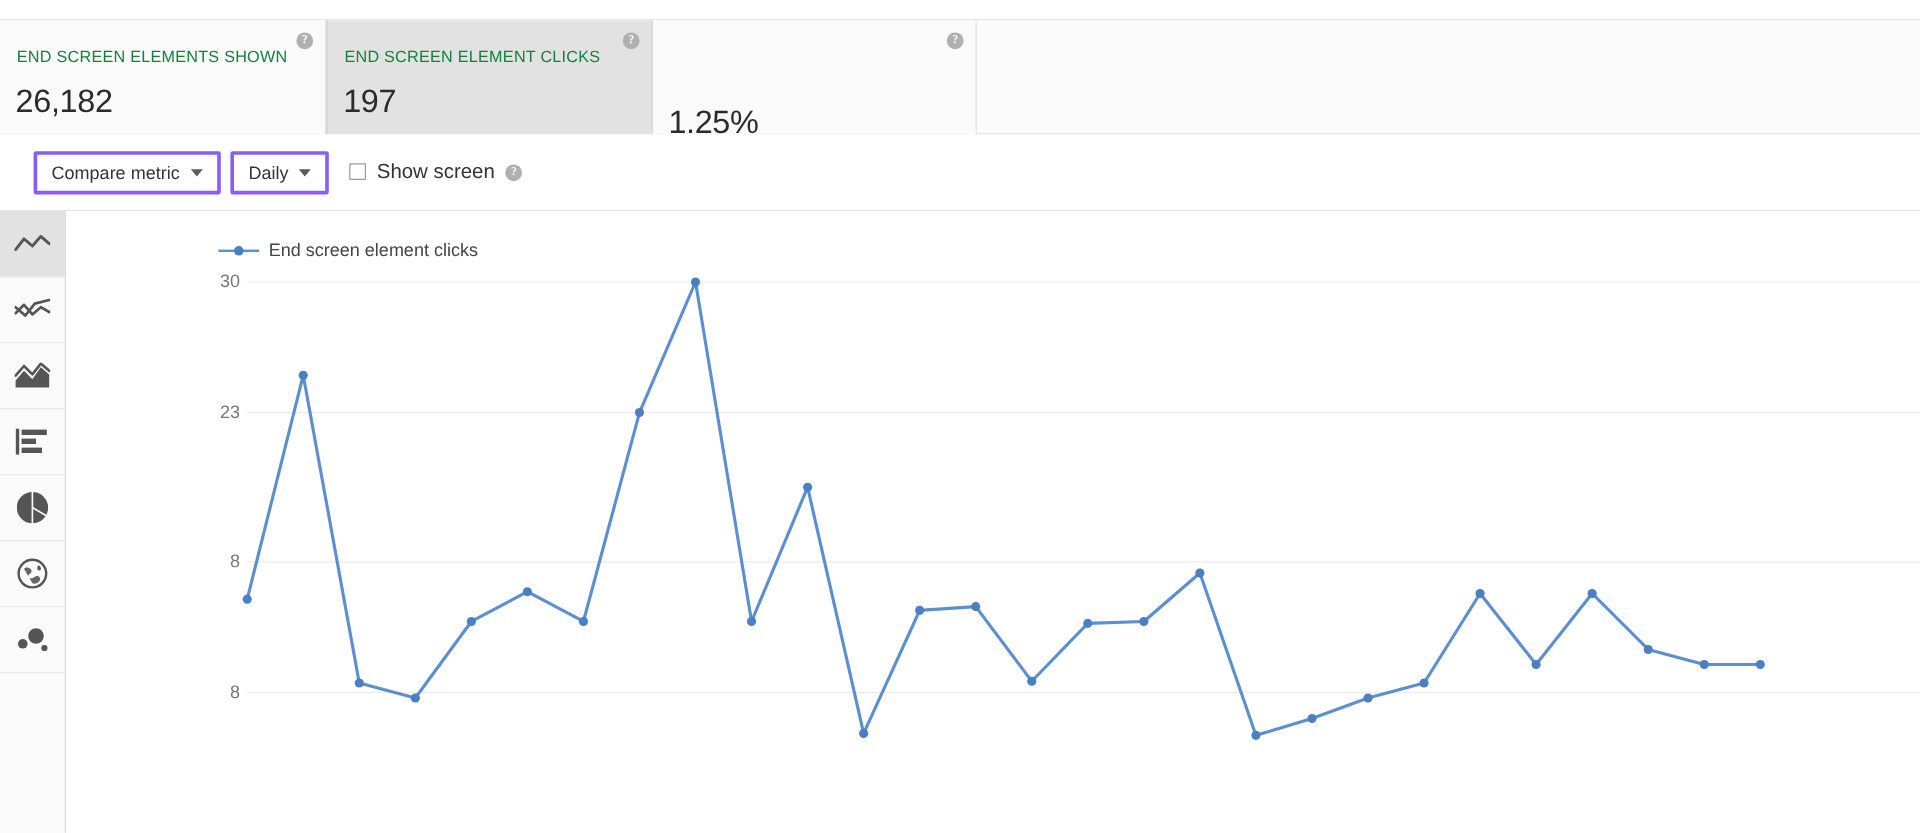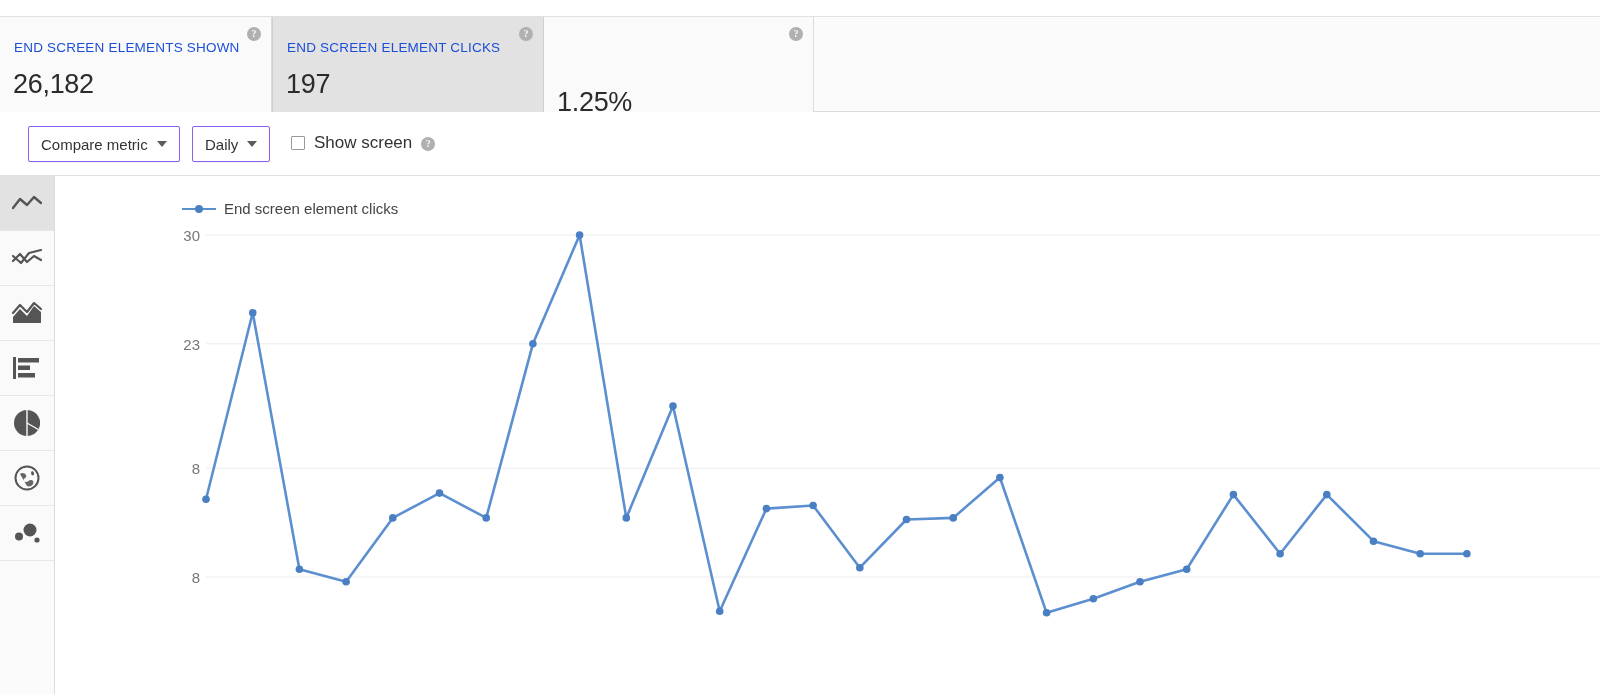--- a/index.html
+++ b/index.html
@@ -33,21 +33,21 @@
     box-sizing:border-box;
     cursor:pointer;
   }
   .metric-card.selected{
     background:#e2e2e2;
     border-left:1px solid #d0d0d0;
     border-right:1px solid #d0d0d0;
   }
   .metric-card .m-label{
     position:absolute;left:14px;top:22px;
-    font-size:13.5px;letter-spacing:.2px;color:#1d4ed8;
+    font-size:13.5px;letter-spacing:.2px;color:#15803d;
     text-transform:uppercase;line-height:17px;width:230px;
   }
   .metric-card.wide2 .m-label{width:250px;}
   .metric-card .m-value{
     position:absolute;left:13px;
     font-size:27px;color:#2b2b2b;font-weight:400;line-height:30px;
     letter-spacing:-.3px;
   }
   .metric-card .m-value.one-line{top:52px;}
   .metric-card .m-value.two-line{top:70px;}
@@ -59,21 +59,21 @@
     cursor:pointer;user-select:none;
   }
 
   
   .toolbar{
     position:absolute;left:0;top:112px;width:1600px;height:64px;
     background:#ffffff;border-bottom:1px solid #e3e3e3;box-sizing:border-box;
   }
   .btn{
     position:absolute;top:14px;height:36px;
-    background:#ffffff;border:1px solid #8b5cf6;border-radius:2px;
+    background:#ffffff;border:3px solid #8b5cf6;border-radius:2px;
     box-sizing:border-box;cursor:pointer;
     display:flex;align-items:center;padding:0 12px;
     font-size:15px;color:#333333;
     box-shadow:0 1px 0 rgba(0,0,0,.04);
   }
   .btn .caret{
     width:0;height:0;margin-left:9px;
     border-left:5px solid transparent;border-right:5px solid transparent;
     border-top:6px solid #5b5b5b;
   }

